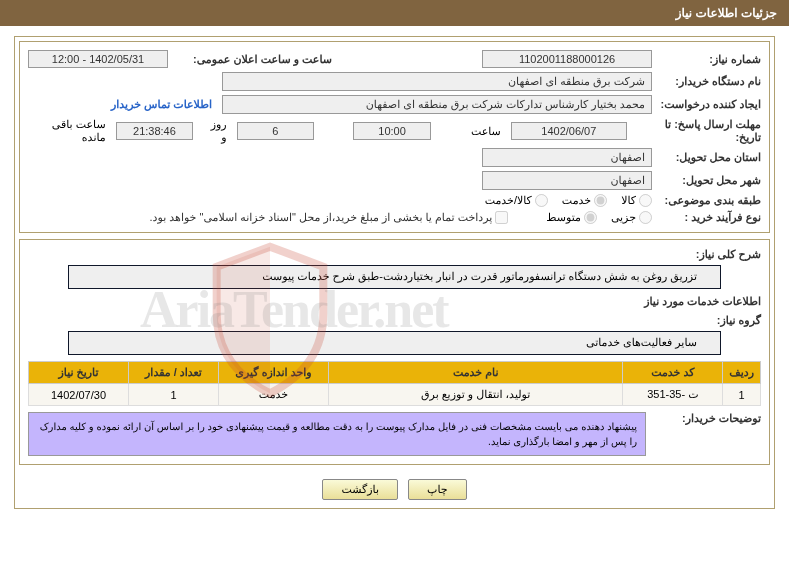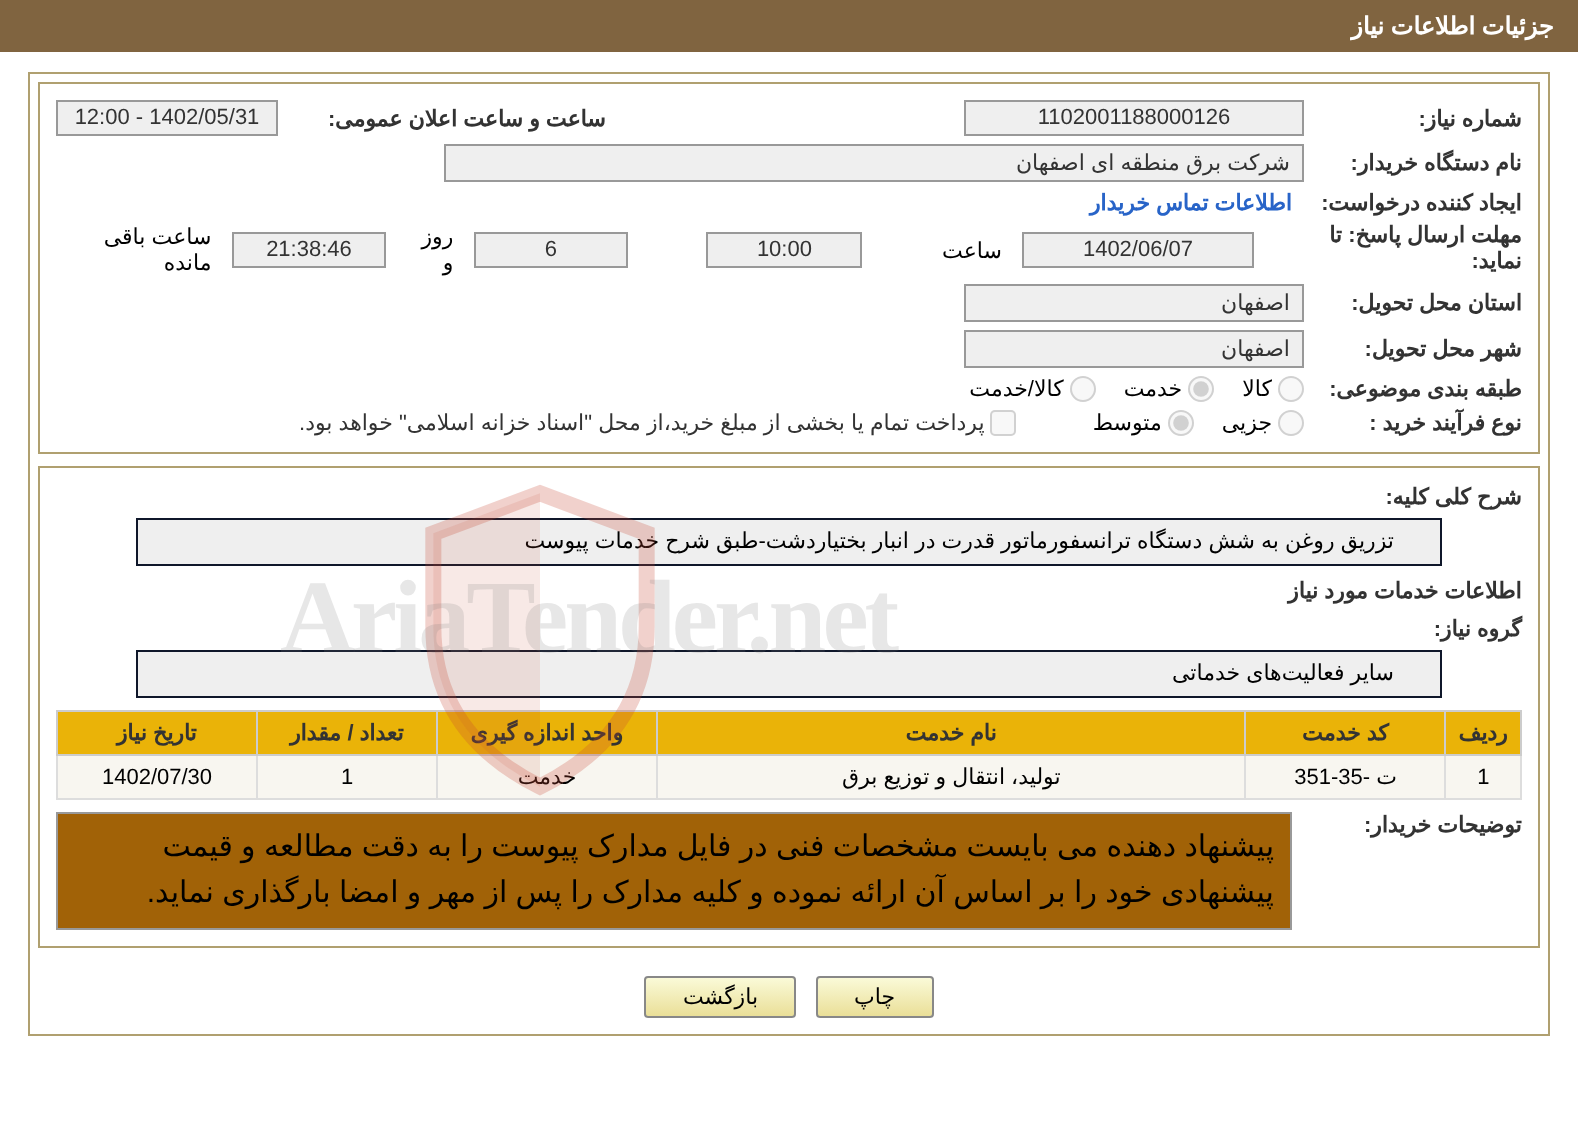--- a/index.html
+++ b/index.html
@@ -79,25 +79,25 @@
   border: 1px solid #0f172a;
   background: #efefef;
   padding: 4px 23px;
   margin: 2px 40px 6px 40px;
   min-height: 24px;
   text-align: right;
   font-size: 11px;
 }
 .big-note {
   border: 1px solid #999;
-  background: #a16207;
+  background: #c4b5fd;
   padding: 6px 8px;
   margin-right: 6px;
   min-height: 44px;
-  font-size: 15px;
+  font-size: 10px;
   line-height: 1.5;
   flex: 1;
 }
 table.grid {
   width: 100%;
   border-collapse: collapse;
   margin: 4px 0;
   font-size: 11px;
 }
 table.grid th {
@@ -158,35 +158,36 @@
 <div class="header">جزئیات اطلاعات نیاز</div>
 
 <div class="outer">
 
   <div class="fieldset">
     <div class="row">
       <span class="label">شماره نیاز:</span>
       <span class="value-box" style="width:170px">1102001188000126</span>
       <span style="flex:1"></span>
       <span class="label" style="min-width:160px">ساعت و ساعت اعلان عمومی:</span>
-      <span class="value-box" style="width:111px">1402/05/31 - 12:00</span>
+      <span class="value-box" style="width:140px">1402/05/31 - 12:00</span>
     </div>
 
     <div class="row">
       <span class="label">نام دستگاه خریدار:</span>
       <span class="value-box flex1" style="text-align:right;width:430px;flex:0 0 430px">شرکت برق منطقه ای اصفهان</span>
     </div>
 
     <div class="row">
       <span class="label">ایجاد کننده درخواست:</span>
+      <span class="value-box flex1" style="text-align:right;width:430px;flex:0 0 430px">محمد بختیار کارشناس تدارکات شرکت برق منطقه ای اصفهان</span>
       <span class="link">اطلاعات تماس خریدار</span>
     </div>
 
     <div class="row gap-row">
-      <span class="label" style="min-width:105px;line-height:1.2">مهلت ارسال پاسخ: تا نماید:</span>
+      <span class="label" style="min-width:105px;line-height:1.2">مهلت ارسال پاسخ: تا تاریخ:</span>
       <span class="value-box" style="width:120px">1402/06/07</span>
       <span class="label-sm">ساعت</span>
       <span class="value-box" style="width:80px">10:00</span>
       <span style="width:20px"></span>
       <span class="value-box" style="width:80px">6</span>
       <span>روز و</span>
       <span class="value-box" style="width:80px">21:38:46</span>
       <span>ساعت باقی مانده</span>
     </div>
 
@@ -233,21 +234,21 @@
       <span style="width:30px"></span>
       <label class="radio-item">
           <input type="checkbox" disabled="" style=""> 
           <span class="note-txt">پرداخت تمام یا بخشی از مبلغ خرید،از محل "اسناد خزانه اسلامی" خواهد بود.</span>
         </label>
     </div>
   </div>
 
   <div class="fieldset" style="position:relative">
     <div class="row" style="align-items:flex-start">
-      <span class="label">شرح کلی کلیه:</span>
+      <span class="label">شرح کلی نیاز:</span>
     </div>
     <div class="wide-box">تزریق روغن به شش دستگاه ترانسفورماتور قدرت در انبار بختیاردشت-طبق شرح خدمات پیوست</div>
 
     <div class="section-title">اطلاعات خدمات مورد نیاز</div>
 
     <div class="row" style="align-items:flex-start">
       <span class="label">گروه نیاز:</span>
     </div>
     <div class="wide-box">سایر فعالیت‌های خدماتی</div>
 

